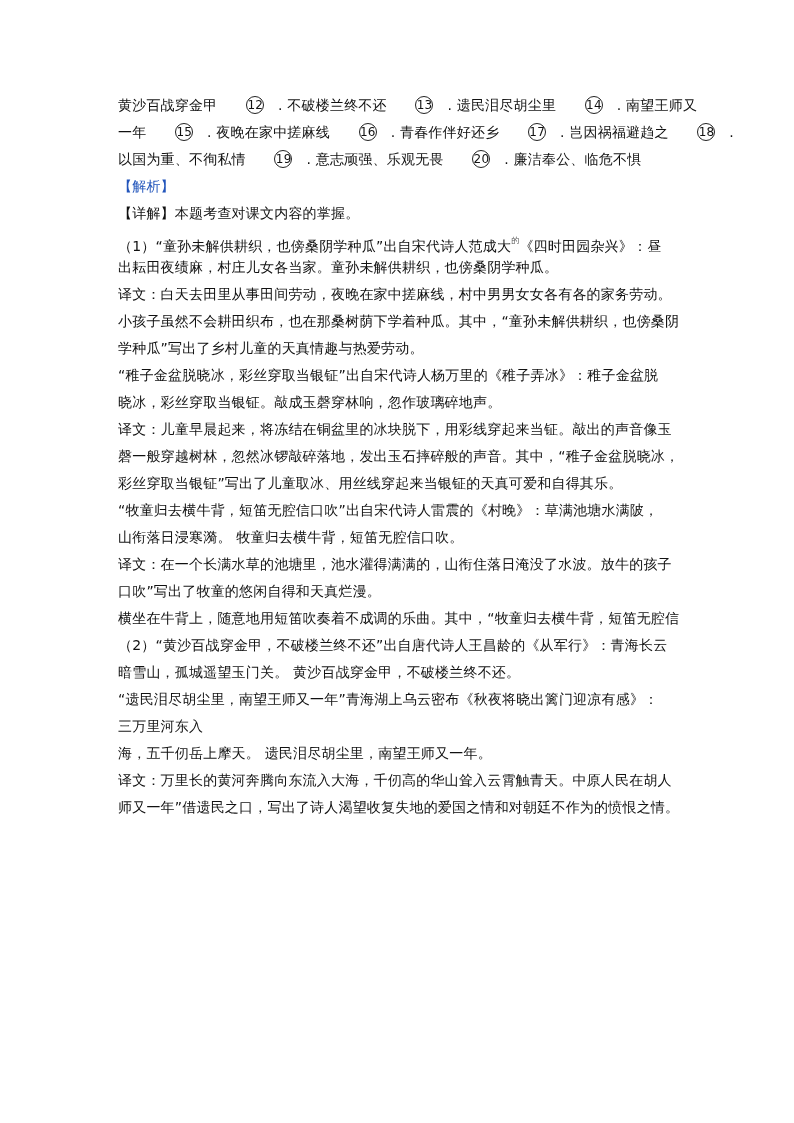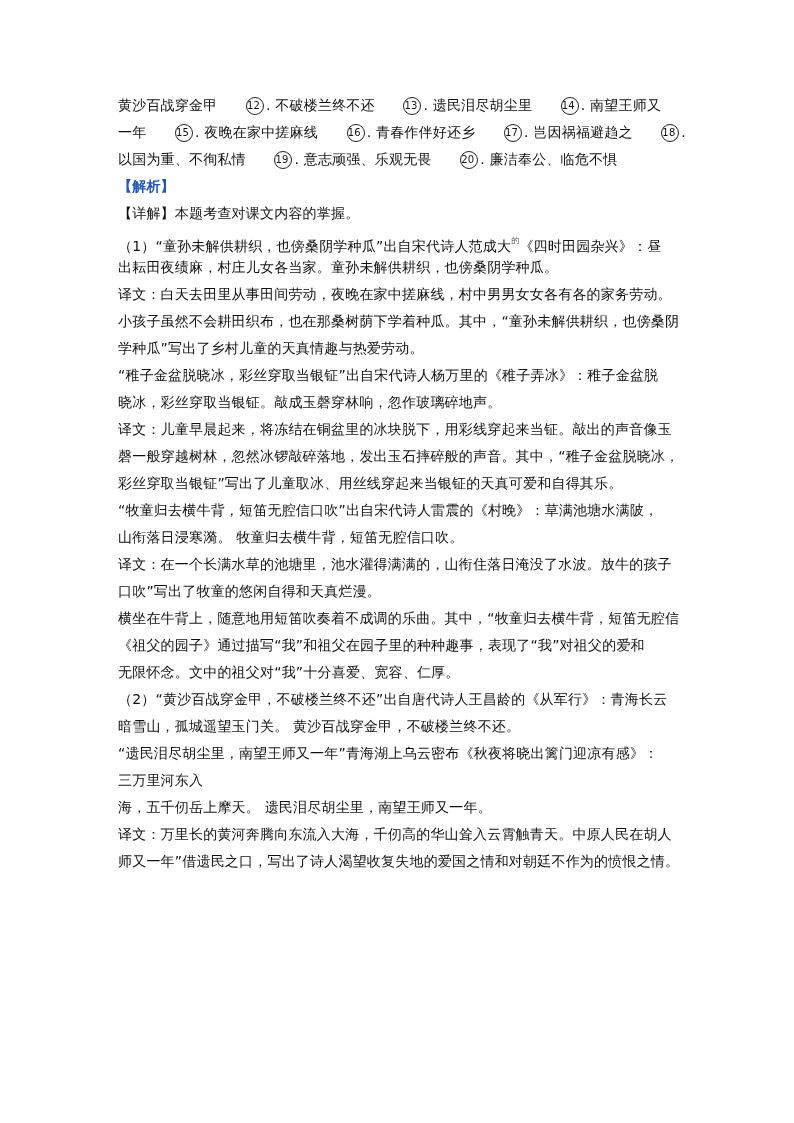--- a/index.html
+++ b/index.html
@@ -27,30 +27,30 @@
       height: 27px;
       white-space: nowrap;
       letter-spacing: 0.2px;
     }
     .num {
       display: inline-block;
       width: 16px;
       height: 16px;
       border: 1px solid #222;
       border-radius: 50%;
-      font-size: 10px;
+      font-size: 12px;
       line-height: 16px;
-      text-align: left;
+      text-align: right;
       vertical-align: 1px;
-      margin-right: 2px;
+      margin-right: 14px;
     }
     .gap { display: inline-block; width: 24px; }
     .analysis-label {
       color: #2255bb;
-      font-weight: bold;
+      font-weight: normal;
     }
     .sup {
       font-size: 8px;
       vertical-align: 8px;
       color: #555;
     }
   </style>
 </head>
 <body>
 
@@ -106,24 +106,20 @@
     <div class="line">“牧童归去横牛背，短笛无腔信口吹”出自宋代诗人雷震的《村晚》：草满池塘水满陂，</div>
     <div class="line">山衔落日浸寒漪。 牧童归去横牛背，短笛无腔信口吹。</div>
   </div>
 
   <div>
     <div class="line">译文：在一个长满水草的池塘里，池水灌得满满的，山衔住落日淹没了水波。放牛的孩子</div>
     <div class="line">口吹”写出了牧童的悠闲自得和天真烂漫。</div>
     <div class="line">横坐在牛背上，随意地用短笛吹奏着不成调的乐曲。其中，“牧童归去横牛背，短笛无腔信</div>
   </div>
 
-  <div>
-    <div class="line">《祖父的园子》通过描写“我”和祖父在园子里的种种趣事，表现了“我”对祖父的爱和</div>
-    <div class="line">无限怀念。文中的祖父对“我”十分喜爱、宽容、仁厚。</div>
-  </div>
 
   <div>
     <div class="line">（2）“黄沙百战穿金甲，不破楼兰终不还”出自唐代诗人王昌龄的《从军行》：青海长云</div>
     <div class="line">暗雪山，孤城遥望玉门关。 黄沙百战穿金甲，不破楼兰终不还。</div>
   </div>
 
 
   <div>
     <div class="line">“遗民泪尽胡尘里，南望王师又一年”青海湖上乌云密布《秋夜将晓出篱门迎凉有感》：</div>
     <div class="line">三万里河东入</div>

